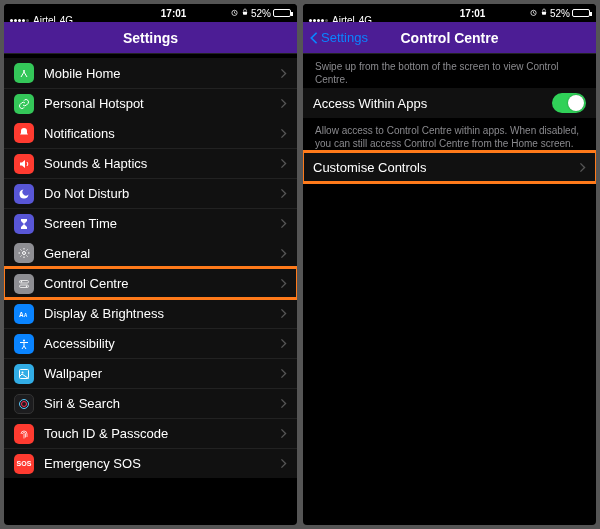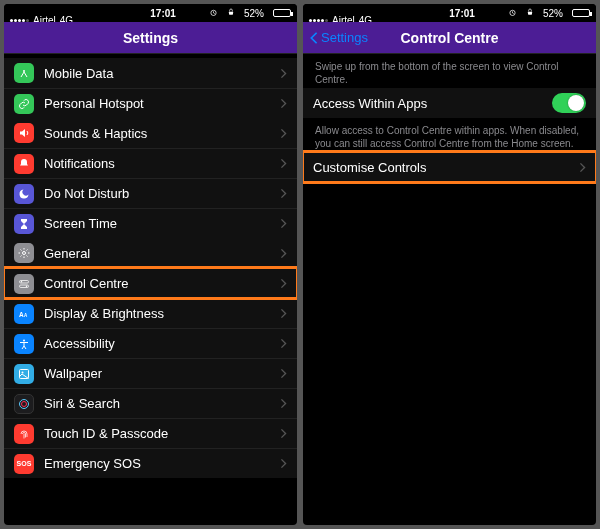--- a/index.html
+++ b/index.html
@@ -28,21 +28,21 @@
     height: 18px;
     display: flex;
     align-items: center;
     padding: 0 6px;
     font-size: 10px;
     color: #fff;
     background: #000;
   }
   .status .left { display: flex; align-items: center; gap: 4px; margin-top: 15px; }
   .status .center { flex: 1; text-align: center; font-weight: 600; padding-left: 44px; }
-  .status .right { display: flex; align-items: center; gap: 9px; }
+  .status .right { display: flex; align-items: center; gap: 2px; }
   .dots { display: flex; gap: 1px; }
   .dot { width: 3px; height: 3px; border-radius: 50%; background: #fff; }
   .dot.dim { background: #555; }
   .battery {
     width: 18px; height: 8px; border: 1px solid #fff; border-radius: 2px; position: relative;
   }
   .battery::after { content:""; position:absolute; right:-3px; top:2px; width:2px; height:4px; background:#fff; }
   .battery .fill { height:100%; background:#fff; width:52%; }
   
   .navbar {
@@ -163,21 +163,21 @@
 
   <div class="scroll" id="left-list">
       <div class="group first">
         <div class="row">
           <span class="icon c-green">
             <svg viewBox="0 0 24 24" width="12" height="12" fill="#fff">
               <circle cx="12" cy="8" r="2"></circle>
               <path d="M6 20l6-10 6 10" stroke="#fff" stroke-width="2" fill="none"></path>
             </svg>
           </span>
-          <span class="label">Mobile Data</span>
+          <span class="label">Mobile Home</span>
           <span class="chev">
             <svg viewBox="0 0 10 16">
               <path d="M2 2l6 6-6 6" stroke="#555" stroke-width="2" fill="none"></path>
             </svg>
           </span>
         </div>
         <div class="row">
           <span class="icon c-green">
             <svg viewBox="0 0 24 24" width="12" height="12" fill="none" stroke="#fff" stroke-width="2">
               <path d="M10 14a5 5 0 007 0l3-3a5 5 0 00-7-7l-1 1"></path>
@@ -187,40 +187,40 @@
           <span class="label">Personal Hotspot</span>
           <span class="chev">
             <svg viewBox="0 0 10 16">
               <path d="M2 2l6 6-6 6" stroke="#555" stroke-width="2" fill="none"></path>
             </svg>
           </span>
         </div>
       </div>
       <div class="group">
         <div class="row">
+          <span class="icon c-red">
+            <svg viewBox="0 0 24 24" width="12" height="12" fill="#fff">
+              <path d="M12 2a6 6 0 00-6 6v4l-2 3h16l-2-3V8a6 6 0 00-6-6z"></path>
+            </svg>
+          </span>
+          <span class="label">Notifications</span>
+          <span class="chev">
+            <svg viewBox="0 0 10 16">
+              <path d="M2 2l6 6-6 6" stroke="#555" stroke-width="2" fill="none"></path>
+            </svg>
+          </span>
+        </div>
+        <div class="row">
           <span class="icon c-red2">
             <svg viewBox="0 0 24 24" width="12" height="12" fill="#fff">
               <path d="M4 9v6h4l6 5V4l-6 5H4z"></path>
               <path d="M18 8a6 6 0 010 8" stroke="#fff" stroke-width="2" fill="none"></path>
             </svg>
           </span>
           <span class="label">Sounds &amp; Haptics</span>
-          <span class="chev">
-            <svg viewBox="0 0 10 16">
-              <path d="M2 2l6 6-6 6" stroke="#555" stroke-width="2" fill="none"></path>
-            </svg>
-          </span>
-        </div>
-        <div class="row">
-          <span class="icon c-red">
-            <svg viewBox="0 0 24 24" width="12" height="12" fill="#fff">
-              <path d="M12 2a6 6 0 00-6 6v4l-2 3h16l-2-3V8a6 6 0 00-6-6z"></path>
-            </svg>
-          </span>
-          <span class="label">Notifications</span>
           <span class="chev">
             <svg viewBox="0 0 10 16">
               <path d="M2 2l6 6-6 6" stroke="#555" stroke-width="2" fill="none"></path>
             </svg>
           </span>
         </div>
         <div class="row">
           <span class="icon c-purple">
             <svg viewBox="0 0 24 24" width="12" height="12" fill="#fff">
               <path d="M21 13A9 9 0 1111 3a7 7 0 0010 10z"></path>

